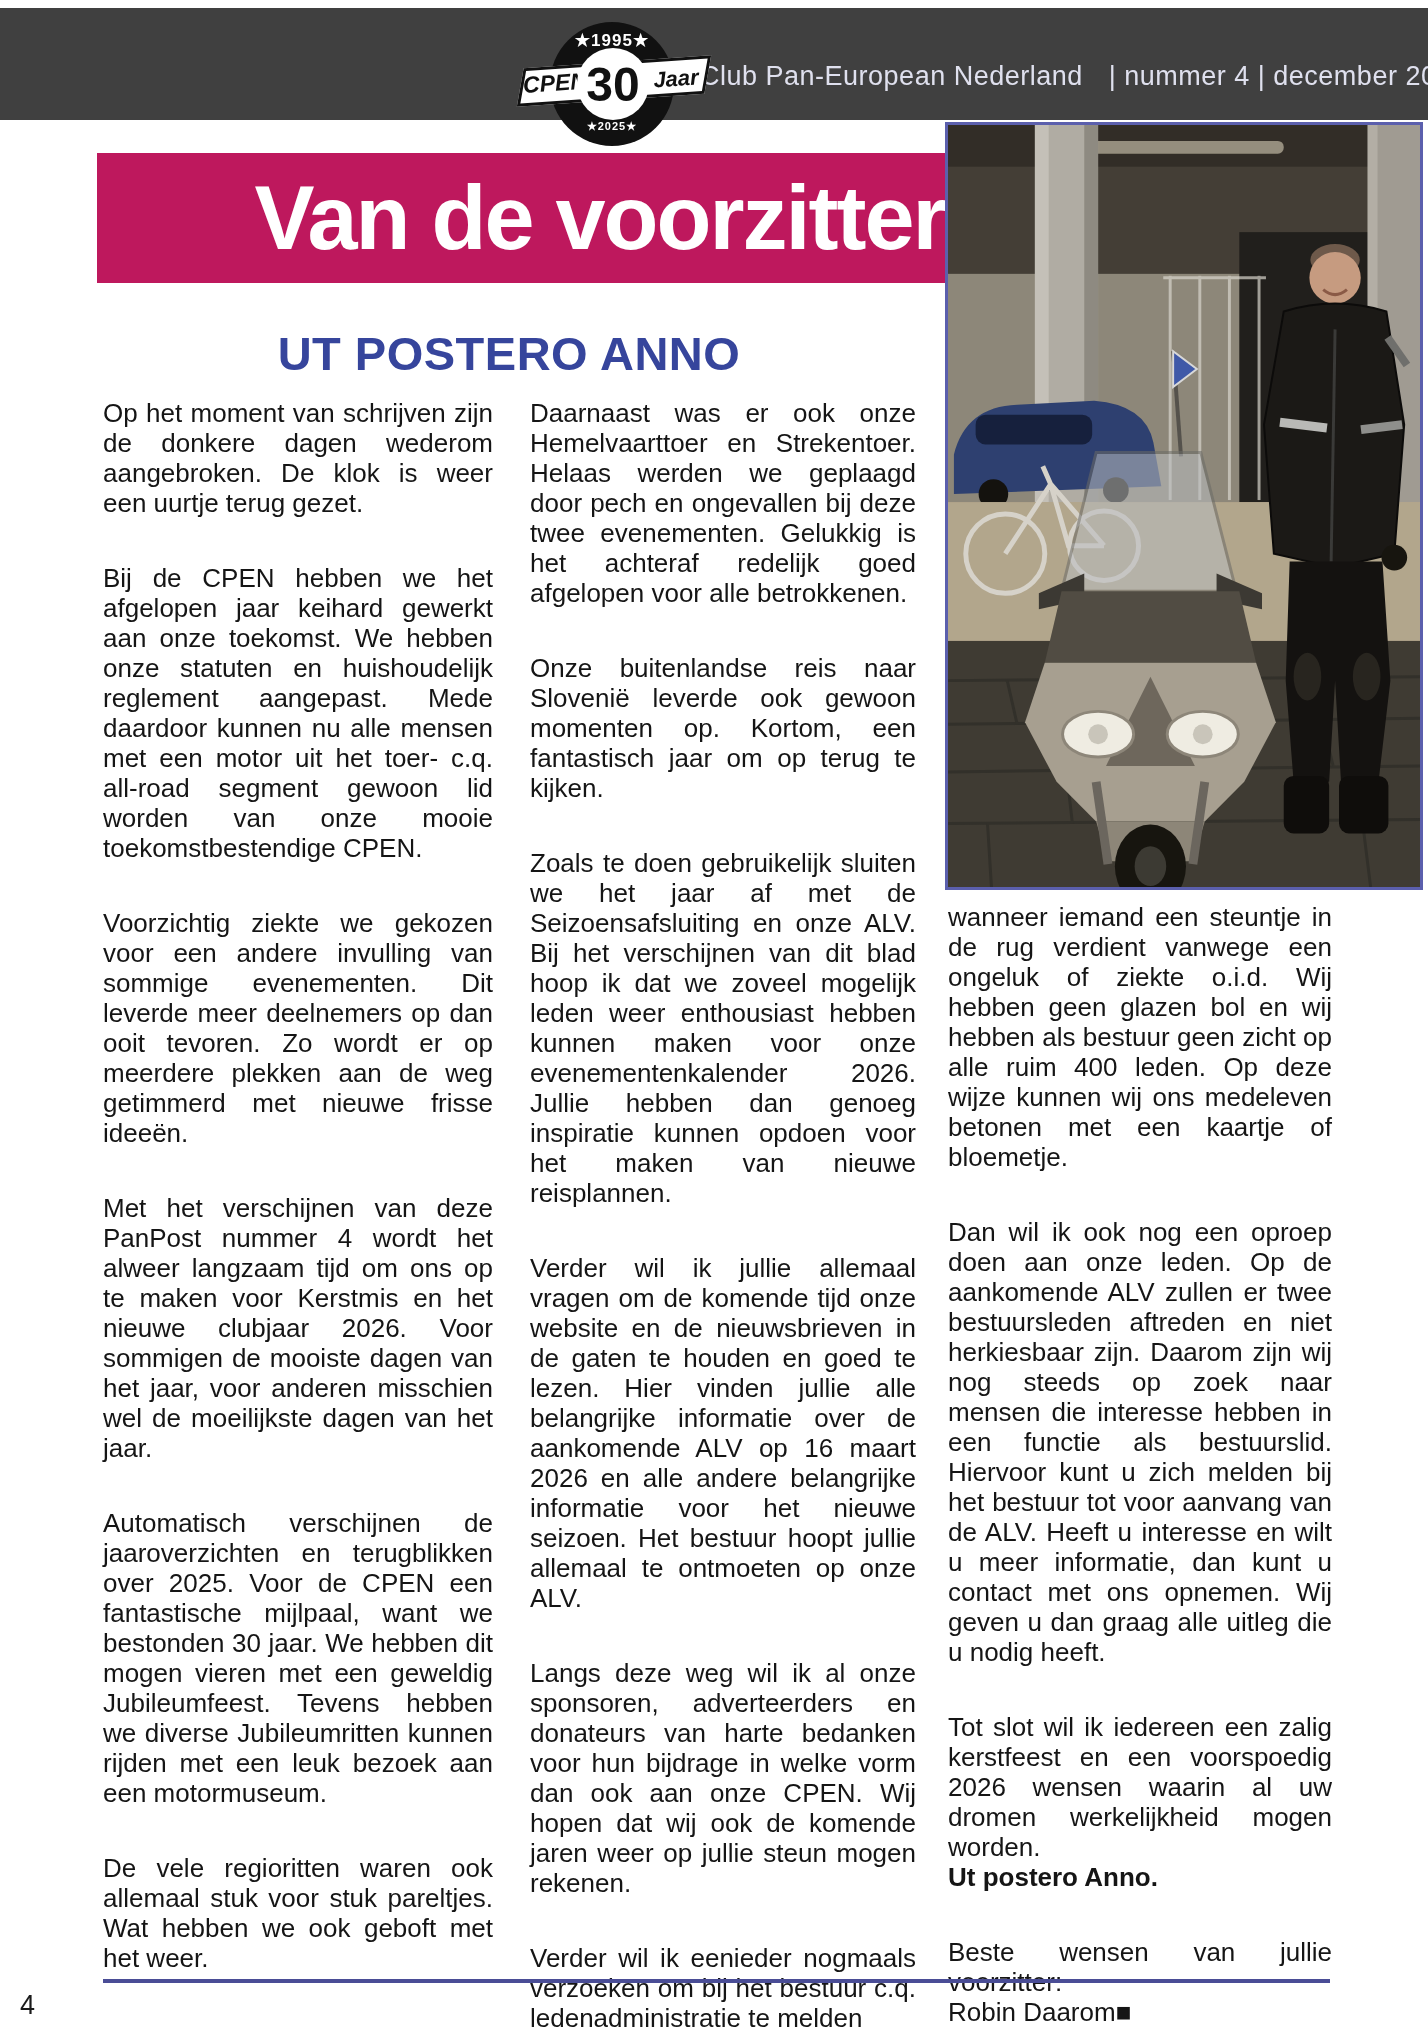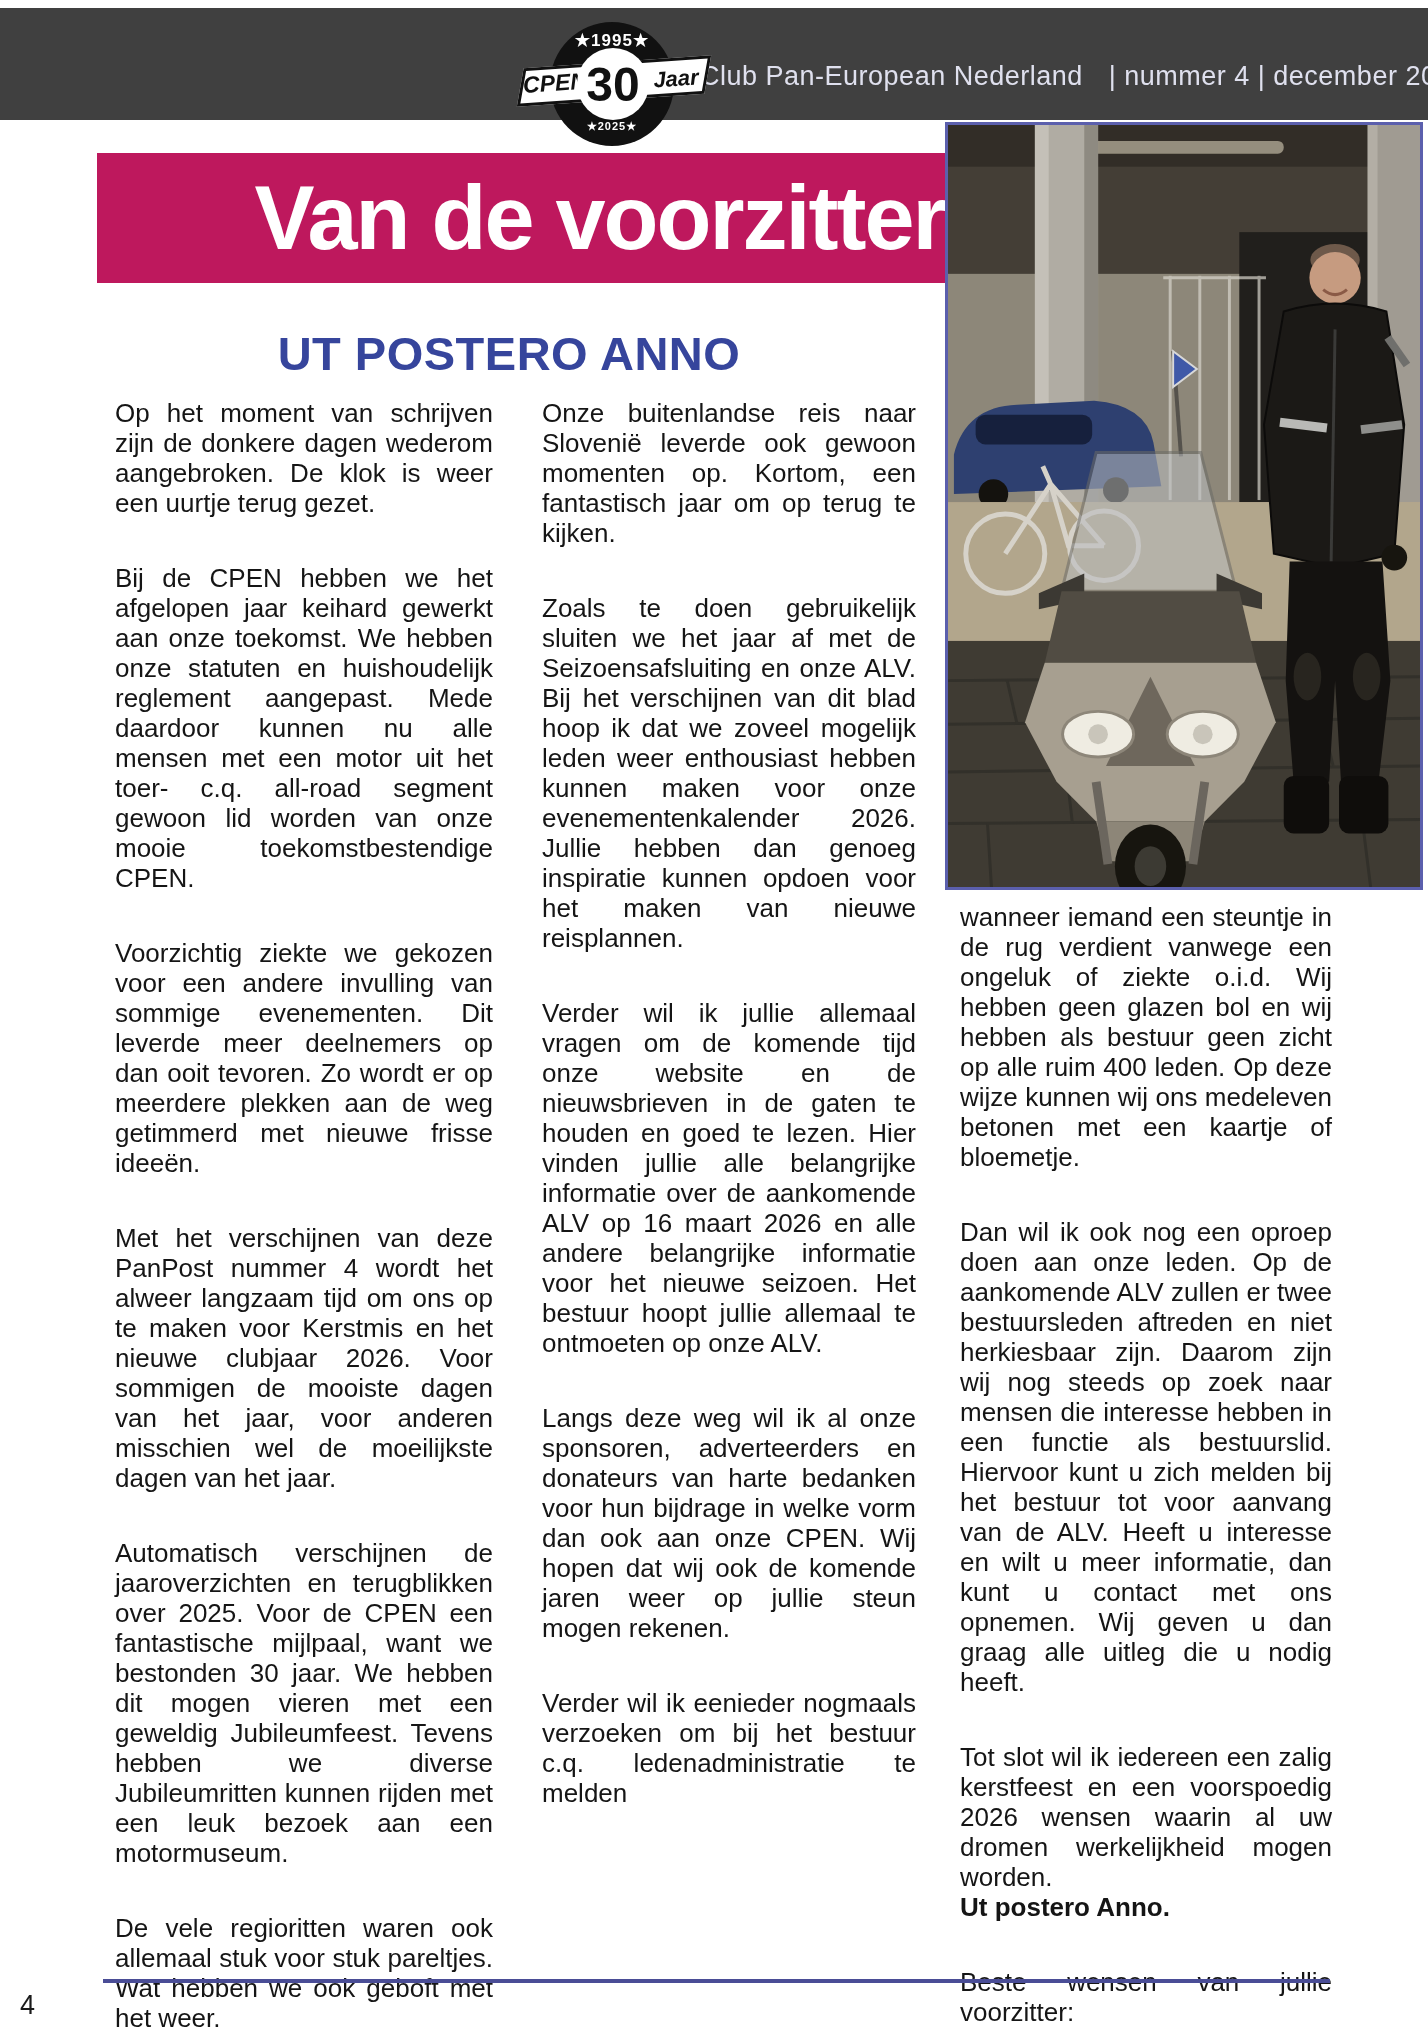--- a/index.html
+++ b/index.html
@@ -38,21 +38,21 @@
   .photo{position:absolute;left:945px;top:122px;width:478px;height:768px;border:3px solid #5b5fad;
          box-sizing:border-box;background:#3f3b33;}
   .photo svg{display:block;width:100%;height:100%;}
 
   
   .heading{position:absolute;left:103px;top:326px;width:812px;margin:0;text-align:center;
            color:#36459c;font-size:47px;font-weight:bold;letter-spacing:.5px;}
 
   
   .col{position:absolute;font-size:26px;line-height:30px;text-align:justify;color:#151515;}
-  .col p{margin:0 0 45px 12px;}
+  .col p{margin:0 0 45px 0;}
   .col p:last-child{margin-bottom:0;}
   .col .b{font-weight:bold;}
   .col1{left:103px;top:398px;width:390px;}
   .col2{left:530px;top:398px;width:386px;}
   .col3{left:948px;top:902px;width:384px;}
 
   
   .bottom-rule{position:absolute;left:103px;top:1979px;width:1227px;height:4px;background:#4a4d96;}
   .page-number{position:absolute;left:20px;top:1990px;font-size:27px;color:#1b1b1b;}
 </style>
@@ -179,20 +179,21 @@
 
   <div class="col col1">
       <p><span>Op het moment van schrijven zijn de donkere dagen wederom aangebroken. De klok is weer een uurtje terug gezet.</span></p>
       <p><span>Bij de CPEN hebben we het afgelopen jaar keihard gewerkt aan onze toekomst. We hebben onze statuten en huishoudelijk reglement aangepast. Mede daardoor kunnen nu alle mensen met een motor uit het toer- c.q. all-road segment gewoon lid worden van onze mooie toekomstbestendige CPEN.</span></p>
       <p><span>Voorzichtig ziekte we gekozen voor een andere invulling van sommige evenementen. Dit leverde meer deelnemers op dan ooit tevoren. Zo wordt er op meerdere plekken aan de weg getimmerd met nieuwe frisse ideeën.</span></p>
       <p><span>Met het verschijnen van deze PanPost nummer 4 wordt het alweer langzaam tijd om ons op te maken voor Kerstmis en het nieuwe clubjaar 2026. Voor sommigen de mooiste dagen van het jaar, voor anderen misschien wel de moeilijkste dagen van het jaar.</span></p>
       <p><span>Automatisch verschijnen de jaaroverzichten en terugblikken over 2025. Voor de CPEN een fantastische mijlpaal, want we bestonden 30 jaar. We hebben dit mogen vieren met een geweldig Jubileumfeest. Tevens hebben we diverse Jubileumritten kunnen rijden met een leuk bezoek aan een motormuseum.</span></p>
       <p><span>De vele regioritten waren ook allemaal stuk voor stuk pareltjes. Wat hebben we ook geboft met het weer.</span></p>
     </div>
   <div class="col col2">
+      <p><span>Daarnaast was er ook onze Hemelvaarttoer en Strekentoer. Helaas werden we geplaagd door pech en ongevallen bij deze twee evenementen. Gelukkig is het achteraf redelijk goed afgelopen voor alle betrokkenen.</span></p>
       <p><span>Onze buitenlandse reis naar Slovenië leverde ook gewoon momenten op. Kortom, een fantastisch jaar om op terug te kijken.</span></p>
       <p><span>Zoals te doen gebruikelijk sluiten we het jaar af met de Seizoensafsluiting en onze ALV. Bij het verschijnen van dit blad hoop ik dat we zoveel mogelijk leden weer enthousiast hebben kunnen maken voor onze evenementenkalender 2026. Jullie hebben dan genoeg inspiratie kunnen opdoen voor het maken van nieuwe reisplannen.</span></p>
       <p><span>Verder wil ik jullie allemaal vragen om de komende tijd onze website en de nieuwsbrieven in de gaten te houden en goed te lezen. Hier vinden jullie alle belangrijke informatie over de aankomende ALV op 16 maart 2026 en alle andere belangrijke informatie voor het nieuwe seizoen. Het bestuur hoopt jullie allemaal te ontmoeten op onze ALV.</span></p>
       <p><span>Langs deze weg wil ik al onze sponsoren, adverteerders en donateurs van harte bedanken voor hun bijdrage in welke vorm dan ook aan onze CPEN. Wij hopen dat wij ook de komende jaren weer op jullie steun mogen rekenen.</span></p>
       <p><span>Verder wil ik eenieder nogmaals verzoeken om bij het bestuur c.q. ledenadministratie te melden</span></p>
     </div>
   <div class="col col3">
       <p><span>wanneer iemand een steuntje in de rug verdient vanwege een ongeluk of ziekte o.i.d. Wij hebben geen glazen bol en wij hebben als bestuur geen zicht op alle ruim 400 leden. Op deze wijze kunnen wij ons medeleven betonen met een kaartje of bloemetje.</span></p>
       <p><span>Dan wil ik ook nog een oproep doen aan onze leden. Op de aankomende ALV zullen er twee bestuursleden aftreden en niet herkiesbaar zijn. Daarom zijn wij nog steeds op zoek naar mensen die interesse hebben in een functie als bestuurslid. Hiervoor kunt u zich melden bij het bestuur tot voor aanvang van de ALV. Heeft u interesse en wilt u meer informatie, dan kunt u contact met ons opnemen. Wij geven u dan graag alle uitleg die u nodig heeft.</span></p>
       <p><span>Tot slot wil ik iedereen een zalig kerstfeest en een voorspoedig 2026 wensen waarin al uw dromen werkelijkheid mogen worden.</span><br><span class="b">Ut postero Anno.</span></p>

